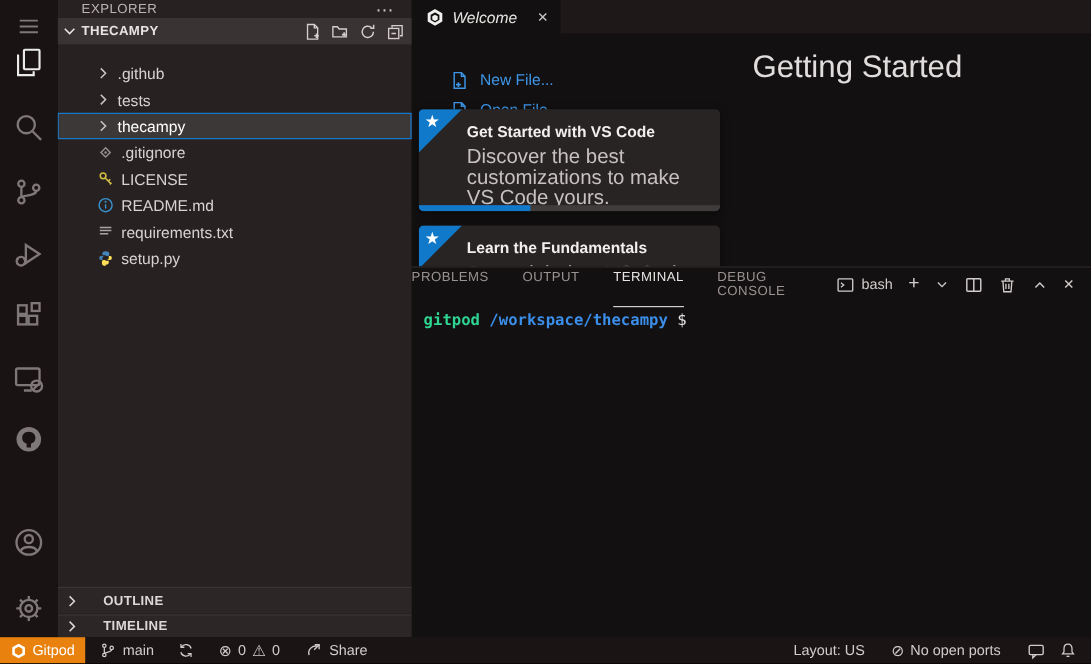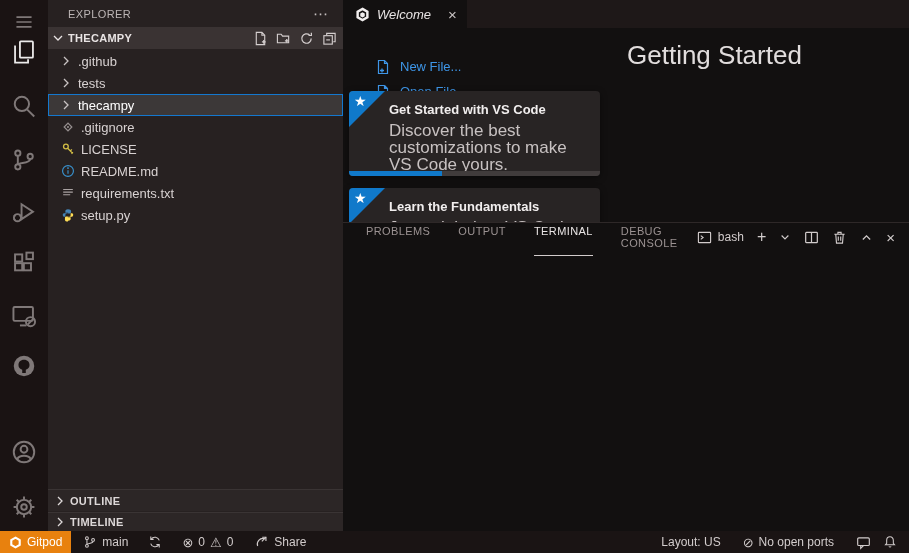--- a/index.html
+++ b/index.html
@@ -8,35 +8,35 @@
   #app { position:relative; width:909px; height:553px; background:#121010; overflow:hidden; }
   svg { display:block; }
 
   
   .activity-bar { position:absolute; left:0; top:0; width:48px; height:531px; background:#1a1313; z-index:5; }
   .ab-item { position:absolute; left:0; width:48px; height:40px; display:flex; align-items:center; justify-content:center; color:#7f7878; cursor:pointer; }
   .ab-item.active { color:#ecebeb; }
 
   
   .sidebar { position:absolute; left:48px; top:0; width:295px; height:531px; background:#272121; z-index:4; }
-  .sidebar-title-row { height:27px; display:flex; align-items:center; padding:0 14px 0 20px; }
+  .sidebar-title-row { height:15px; display:flex; align-items:center; padding:0 14px 0 20px; }
   .sidebar-title { font-size:11px; color:#bcb5b5; letter-spacing:.4px; }
   .sidebar-more { margin-left:auto; color:#c5bfbf; font-size:15px; letter-spacing:1px; cursor:pointer; }
   .section-header { height:22px; background:#3a3333; display:flex; align-items:center; padding:0 6px 0 2px; color:#e9e4e4; }
   .section-header .label { font-size:11px; font-weight:700; letter-spacing:.3px; margin-left:2px; }
   .section-actions { margin-left:auto; display:flex; gap:8px; color:#d4cece; }
   .section-actions .act { cursor:pointer; display:flex; align-items:center; }
   .tree { position:absolute; top:50px; left:0; right:0; }
-  .tree-row { height:22px; display:flex; align-items:center; padding-left:9px; color:#d8d2d2; font-size:13px; cursor:pointer; border:1px solid transparent;text-align:right; }
+  .tree-row { height:22px; display:flex; align-items:center; padding-left:29px; color:#d8d2d2; font-size:13px; cursor:pointer; border:1px solid transparent;text-align:right; }
   .tree-row .twisty { width:17px; display:flex; align-items:center; color:#c9c3c3; }
   .tree-row .ficon { width:17px; margin-left:3px; display:flex; align-items:center; justify-content:flex-start; }
   .tree-row .flabel { margin-left:3px; }
   .tree-row.selected { background:#3c3838; border:1px solid #1478cf; color:#fff; }
   .bottom-section { position:absolute; left:0; right:0; height:22px; display:flex; align-items:center; padding-left:4px; border-top:1px solid #3a3434; background:#2c2626; color:#ddd8d8; cursor:pointer; }
-  .bottom-section .label { font-size:11px; font-weight:700; letter-spacing:.3px; margin-left:2px; }
+  .bottom-section .label { font-size:11px; font-weight:700; letter-spacing:.3px; margin-left:18px; }
   .bottom-section.outline { top:489px; }
   .bottom-section.timeline { top:512px; height:19px; }
 
   
   .editor { position:absolute; left:343px; top:0; width:672px; height:222px; background:#121010; }
   .tab-bar { position:relative; height:28px; background:#1e1818; display:flex; }
   .tab { display:flex; align-items:center; gap:7px; padding:0 10px 0 12px; background:#121010; color:#e8e4e4; cursor:pointer; }
   .tab .tab-label { font-size:13px; font-style:italic; }
   .tab .tab-close { color:#c9c4c4; font-size:15px; margin-left:10px; cursor:pointer; line-height:1; }
   .tab-actions { position:absolute; right:10px; top:0; height:28px; display:flex; align-items:center; gap:14px; color:#ccd0da; }
@@ -57,21 +57,21 @@
   .ribbon { position:absolute; left:0; top:0; width:0; height:0; border-top:36px solid #1079ca; border-right:36px solid transparent; }
   .ribbon-star { position:absolute; left:5px; top:2px; color:#fff; font-size:14px; }
   .card-title { position:absolute; left:40px; top:11px; font-size:13px; font-weight:700; color:#f1eeee; }
   .card-desc { position:absolute; left:40px; top:31px; width:200px; font-size:17px; line-height:17px; color:#c7c1c1; }
   .progress { position:absolute; left:0; bottom:0; height:5px; width:100%; background:#413c3c; }
   .progress-fill { height:100%; background:#1079ca; }
 
   
   .panel { position:absolute; left:343px; top:222px; width:566px; height:309px; background:#121010; border-top:1px solid #2e2828; }
   .panel-header { position:relative; height:28px; display:flex; align-items:center; }
-  .panel-tabs { display:flex; gap:28px; margin-left:23px; }
+  .panel-tabs { display:flex; gap:28px; }
   .ptab { font-size:11px; letter-spacing:.4px; color:#9b9292; cursor:pointer; padding:7px 0 6px; border-bottom:1px solid transparent; }
   .ptab.active { color:#e9e5e5; border-bottom:1px solid #d2cccc; }
   .panel-actions { margin-left:auto; display:flex; align-items:center; gap:13px; padding-right:14px; color:#d2cccc; }
   .panel-actions .act { cursor:pointer; display:flex; align-items:center; }
   .shell-group { display:flex; align-items:center; gap:6px; cursor:pointer; }
   .shell-label { font-size:12px; color:#d2cccc; }
   .plus { font-size:16px; font-weight:400; line-height:1; }
   .pclose { font-size:15px; line-height:1; }
   .terminal-body { padding:9px 0 0 10px; font-family:"DejaVu Sans Mono", monospace; font-size:13px; cursor:text; height:270px; }
   .t-user { color:#2ed492; font-weight:700; }
@@ -418,20 +418,27 @@
             </svg>
           </span>
         <span class="act">
             <svg width="13" height="13" viewBox="0 0 16 16" fill="none" stroke="currentColor" stroke-width="1.5">
               <path d="M3.5 10.5 L8 6 L12.5 10.5"></path>
             </svg>
           </span>
         <span class="act pclose">×</span>
       </div>
     </div>
+    <div class="terminal-body">
+      <span class="t-user">gitpod</span>
+      <span> </span>
+      <span class="t-path">/workspace/thecampy</span>
+      <span> </span>
+      <span class="t-dollar">$</span>
+    </div>
   </div>
 
   <div class="status-bar">
     <div class="sb-item sb-gitpod">
       <span>
           <svg width="13" height="13" viewBox="0 0 16 16" fill="none" stroke="#fff" stroke-width="2.6">
             <path d="M8 2 L13.2 5 V11 L8 14 L2.8 11 V5 Z"></path>
           </svg>
         </span>
       <span>Gitpod</span>

